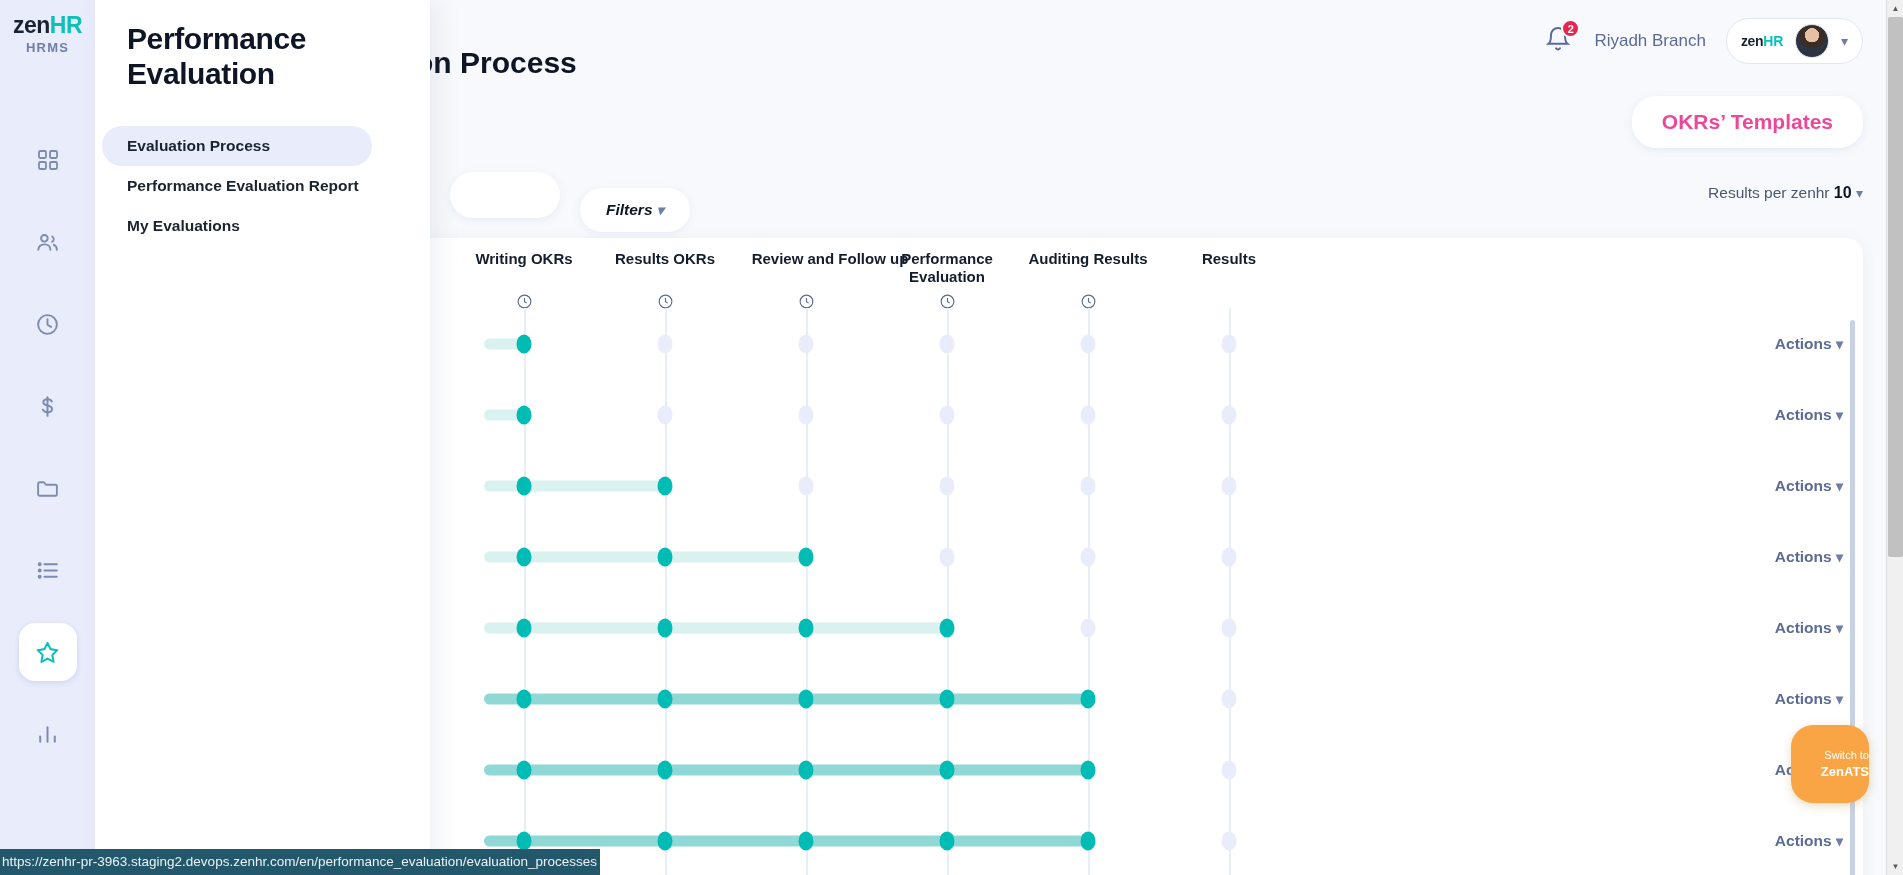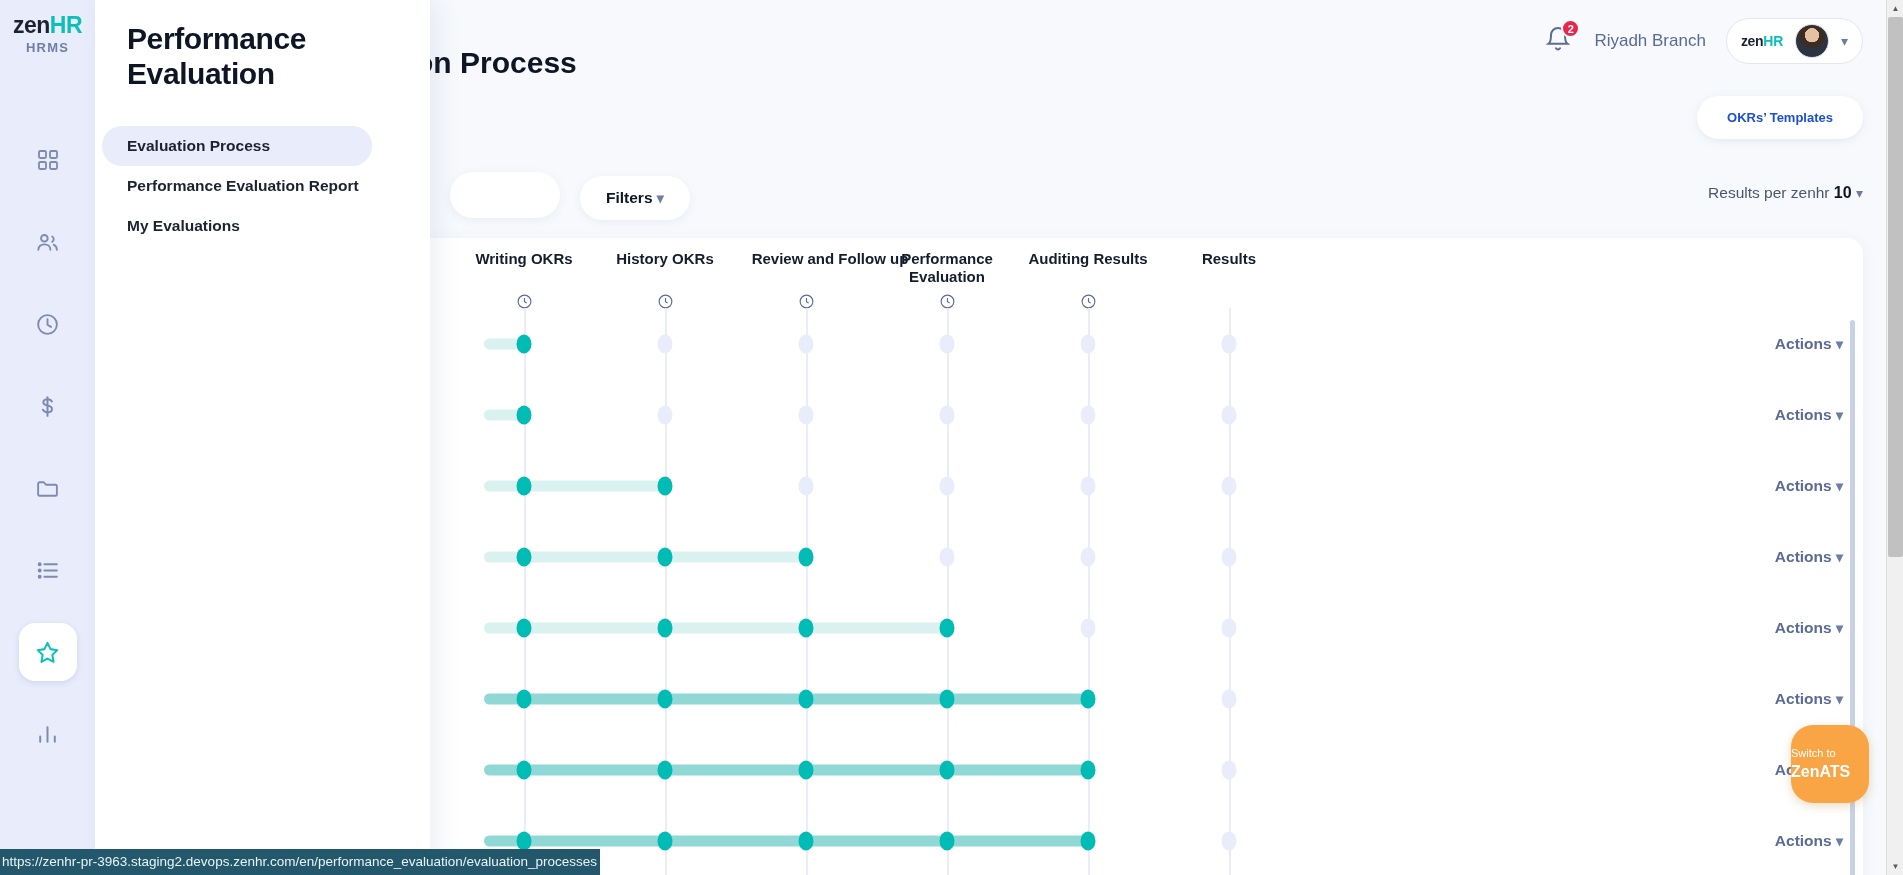--- a/index.html
+++ b/index.html
@@ -89,31 +89,31 @@
   .avatar {
     width:34px; height:34px; border-radius:50%;
     background: radial-gradient(circle at 50% 32%, #e6c0a3 0 26%, #3a2d26 27% 48%, #2c3442 49% 100%);
     border:1px solid #d7dceb;
   }
   .chev { color:#6d7da6; font-size:14px; }
 
   #okr-btn {
     position:absolute; right:40px; top:96px;
     background:#fff; border:none; border-radius:24px;
-    padding:14px 30px; font-size:13px; font-weight:bold; color:#1d4ed8;
+    padding:14px 30px; font-size:21px; font-weight:bold; color:#ec4899;
     box-shadow:0 2px 8px rgba(110,130,180,.13); cursor:pointer;
   }
 
   
   #toolbar { position:absolute; left:205px; right:40px; top:172px; height:46px; }
   #filters-btn {
-    position:absolute; left:280px; top:4px;
+    position:absolute; left:280px; top:16px;
     background:#fff; border:none; border-radius:24px;
     padding:13px 26px; font-size:15.5px; font-weight:bold; color:#0e1626;
-    box-shadow:0 2px 8px rgba(110,130,180,.10); cursor:pointer;
+    box-shadow:0 2px 8px rgba(110,130,180,.10); cursor:pointer;font-style:italic;
   }
   #search-pill {
     position:absolute; left:150px; top:0; width:110px; height:46px;
     background:#fff; border-radius:24px; box-shadow:0 2px 8px rgba(110,130,180,.10);
   }
   #rpp {
     position:absolute; right:0; top:12px;
     font-size:15.5px; color:#4a5770; white-space:nowrap;
   }
   #rpp b { color:#0e1626; font-size:16px; }
@@ -160,25 +160,25 @@
   #card-scroll {
     position:absolute; right:8px; top:82px; bottom:10px; width:5px;
     border-radius:3px; background:#c8d2e6;
   }
 
   
   #zenats {
     position:absolute; right:34px; bottom:72px;
     width:78px; height:78px; border-radius:22px;
     background:#f9a545; color:#fff; text-align:center;
-    display:flex; flex-direction:column; align-items:flex-start; justify-content:center;
+    display:flex; flex-direction:column; align-items:flex-end; justify-content:center;
     font-size:11px; line-height:1.35; cursor:pointer; z-index:20;
     box-shadow:0 3px 10px rgba(190,140,60,.3);
   }
-  #zenats b { font-size:16px; }
+  #zenats b { font-size:13px; }
 
   
   #browser-sb {
     position:absolute; right:0; top:0; width:17px; height:875px;
     background:#f0f0f0; border-left:1px solid #dcdcdc; z-index:30;
   }
   #browser-sb .arrow {
     position:absolute; left:0; width:17px; height:17px;
     display:flex; align-items:center; justify-content:center;
     font-size:8px; color:#5a5a5a;
@@ -233,21 +233,21 @@
     </div>
   </div>
 
   <div id="card">
     <div id="thead">
         <div class="col-head" style="left: 144px; width: 160px;">Writing OKRs</div>
         <div class="col-clock" style="left: 212px; width: 24px;"><svg width="17" height="17" viewBox="0 0 24 24" fill="none" stroke="currentColor" stroke-width="1.6">
             <circle cx="12" cy="12" r="9"></circle>
             <path d="M12 7v5.2l3 1.8"></path>
           </svg></div>
-        <div class="col-head" style="left: 285px; width: 160px;">History OKRs</div>
+        <div class="col-head" style="left: 285px; width: 160px;">Results OKRs</div>
         <div class="col-clock" style="left: 353px; width: 24px;"><svg width="17" height="17" viewBox="0 0 24 24" fill="none" stroke="currentColor" stroke-width="1.6">
             <circle cx="12" cy="12" r="9"></circle>
             <path d="M12 7v5.2l3 1.8"></path>
           </svg></div>
         <div class="col-head" style="left: 450px; width: 160px;">Review and Follow up</div>
         <div class="col-clock" style="left: 494px; width: 24px;"><svg width="17" height="17" viewBox="0 0 24 24" fill="none" stroke="currentColor" stroke-width="1.6">
             <circle cx="12" cy="12" r="9"></circle>
             <path d="M12 7v5.2l3 1.8"></path>
           </svg></div>
         <div class="col-head" style="left: 567px; width: 160px;">Performance Evaluation</div>

